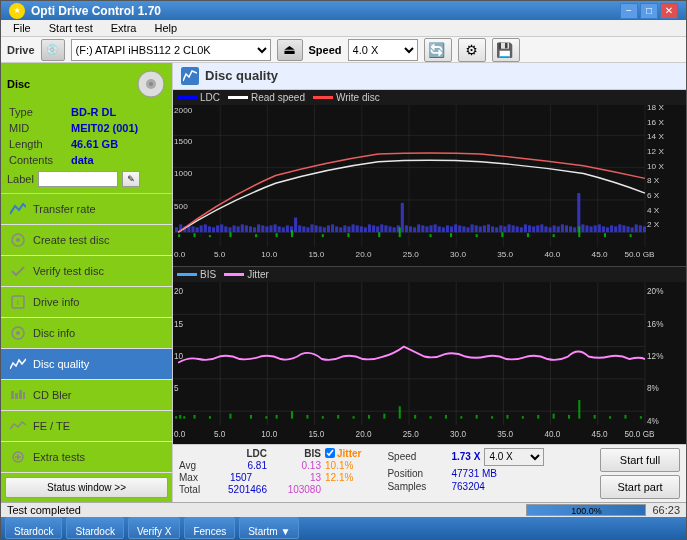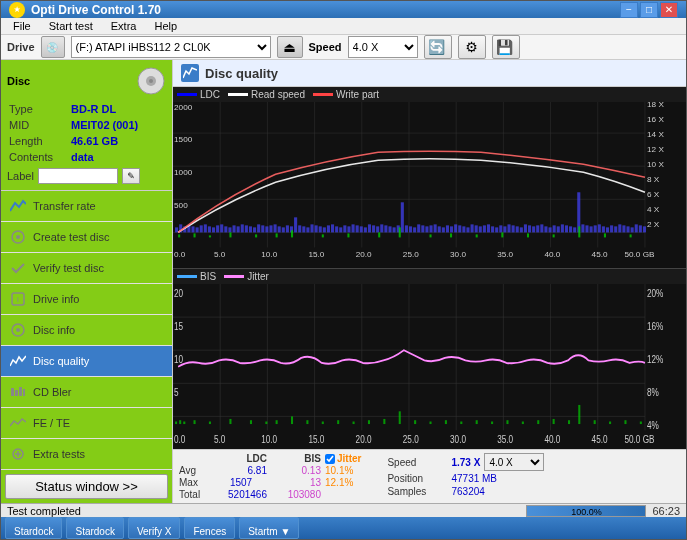--- a/index.html
+++ b/index.html
@@ -98,21 +98,21 @@
     .nav-icon { width: 18px; height: 18px; display: flex; align-items: center; justify-content: center; font-size: 14px; flex-shrink: 0; }
     .nav-label { font-size: 11px; }
     
     
     .status-btn {
       margin: 4px;
       padding: 4px 8px;
       background: linear-gradient(to bottom, #f8f8f8, #e0e0e0);
       border: 1px solid #999;
       border-radius: 2px;
-      font-size: 13px;
+      font-size: 10px;
       cursor: pointer;
       text-align: center;
     }
     
     
     .content {
       flex: 1;
       display: flex;
       flex-direction: column;
       background: #ffffff;
@@ -368,21 +368,21 @@
             <div style="display:flex; align-items:center; gap:3px;">
               <div style="width:20px; height:3px; background:#0000ff;"></div>
               <span style="color:#ccc; font-size:10px;">LDC</span>
             </div>
             <div style="display:flex; align-items:center; gap:3px;">
               <div style="width:20px; height:3px; background:#ffffff;"></div>
               <span style="color:#ccc; font-size:10px;">Read speed</span>
             </div>
             <div style="display:flex; align-items:center; gap:3px;">
               <div style="width:20px; height:3px; background:#ff4444;"></div>
-              <span style="color:#ccc; font-size:10px;">Write part</span>
+              <span style="color:#ccc; font-size:10px;">Write disc</span>
             </div>
           </div>
 
           <div style="flex:1; position:relative; min-height:0;">
             <svg width="100%" height="100%" viewBox="0 0 500 165" preserveAspectRatio="none" style="display:block;">
 
               <rect width="500" height="165" fill="#111"></rect>
 
               <line x1="0" y1="130" x2="460" y2="130" stroke="#333" stroke-width="0.5"></line>
               <line x1="0" y1="97" x2="460" y2="97" stroke="#333" stroke-width="0.5"></line>
@@ -713,20 +713,24 @@
             <div style="display:flex; align-items:center; gap:4px;">
               <span style="width:60px; font-size:10px; color:#333;">Position</span>
               <span style="font-size:10px; color:#0000cc;">47731 MB</span>
             </div>
             <div style="display:flex; align-items:flex-start; gap:4px;">
               <span style="width:60px; font-size:10px; color:#333;">Samples</span>
               <span style="font-size:10px; color:#0000cc;">763204</span>
             </div>
           </div>
 
+          <div style="display:flex; flex-direction:column; gap:3px; margin-left:auto;">
+            <button class="btn-start">Start full</button>
+            <button class="btn-start">Start part</button>
+          </div>
         </div>
       </div>
     </div>
   </div>
 
   <div class="status-bar">
     <span class="status-text">Test completed</span>
     <div class="progress-bar-container">
       <div class="progress-fill" style="width:100%;"></div>
       <span class="progress-text">100.0%</span>

